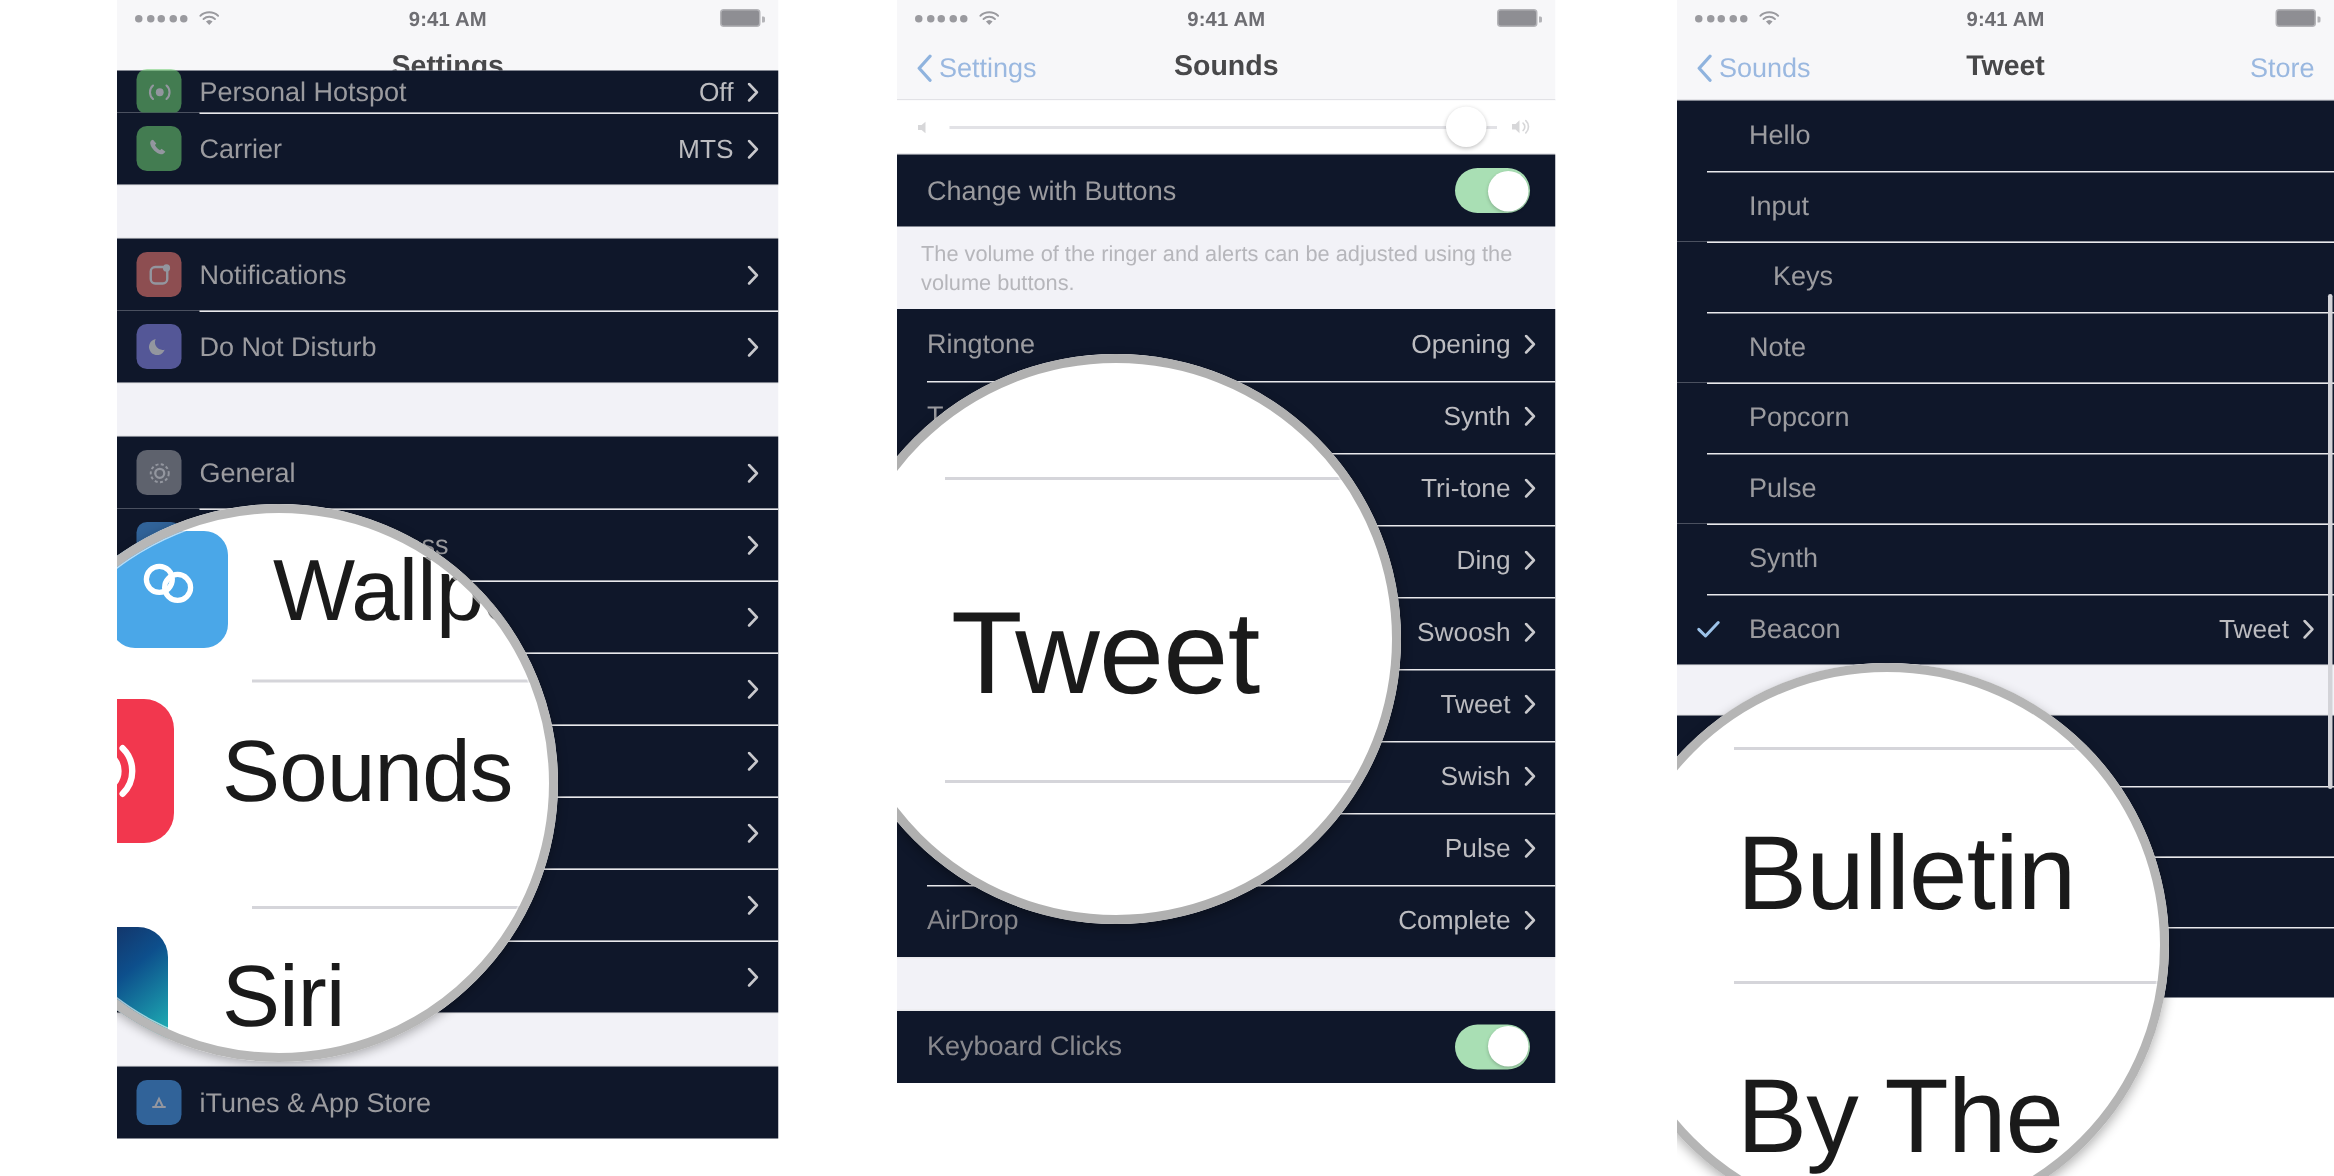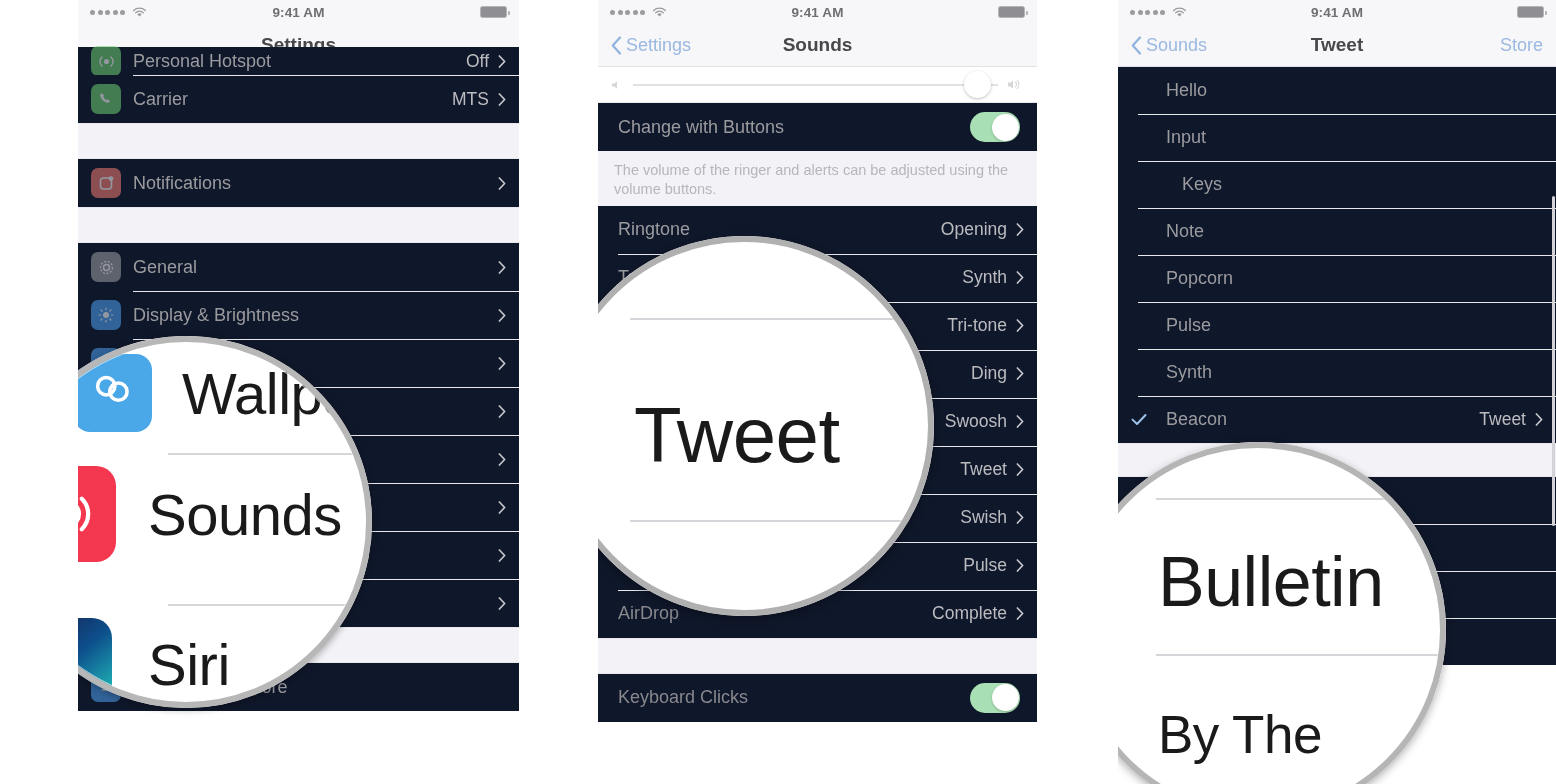--- a/index.html
+++ b/index.html
@@ -316,20 +316,33 @@
         </div>
         <div class="row-label">Notifications</div>
         <div class="row-right">
           <svg class="chev" width="8" height="13" viewBox="0 0 8 13">
               <path d="M1.4 1 6.6 6.5 1.4 12" stroke="#c8c8cc" stroke-width="1.7" fill="none" stroke-linecap="round" stroke-linejoin="round"></path>
             </svg>
         </div>
       </div>
 
 
+      <div class="row with-icon">
+        <div class="ico" style="background:#8e8df0">
+          <svg width="16" height="16" viewBox="0 0 16 16">
+              <path d="M11.8 10.2A5.2 5.2 0 0 1 5.8 3a5.4 5.4 0 1 0 6 7.2z" fill="#fff"></path>
+            </svg>
+        </div>
+        <div class="row-label">Do Not Disturb</div>
+        <div class="row-right">
+          <svg class="chev" width="8" height="13" viewBox="0 0 8 13">
+              <path d="M1.4 1 6.6 6.5 1.4 12" stroke="#c8c8cc" stroke-width="1.7" fill="none" stroke-linecap="round" stroke-linejoin="round"></path>
+            </svg>
+        </div>
+      </div>
 
       <div class="group-gap"></div>
 
       <div class="row with-icon">
         <div class="ico" style="background:#a0a0a5">
           <svg width="17" height="17" viewBox="0 0 17 17">
               <circle cx="8.5" cy="8.5" r="3" stroke="#fff" stroke-width="1.5" fill="none"></circle>
               <circle cx="8.5" cy="8.5" r="6" stroke="#fff" stroke-width="1.3" fill="none" stroke-dasharray="2 1.6"></circle>
             </svg>
         </div>
@@ -745,19 +758,19 @@
       </div>
     </div>
 
     <div class="scrollbar" style="top:196px;height:330px"></div>
 
     <div class="loupe" style="left:-48px;top:442px;width:376px;height:376px">
       <div class="loupe-inner">
         <div class="lp-line" style="left:86px;right:-6px;top:56px"></div>
         <div class="lp-text" style="position:absolute;left:88px;top:100px;font-size:70px">Bulletin</div>
         <div class="lp-line" style="left:86px;right:-6px;top:212px"></div>
-        <div class="lp-text" style="position:absolute;left:88px;top:262px;font-size:53px">By The</div>
+        <div class="lp-text" style="position:absolute;left:88px;top:262px;font-size:70px">By The</div>
       </div>
     </div>
     <div class="loupe-ring" style="left:-48px;top:442px;width:376px;height:376px;border:6px solid #b5b5b5;box-shadow:0 3px 8px rgba(0,0,0,.3), inset 0 0 0 1px rgba(255,255,255,.55)"></div>
   </div>
 
 </div>
 
 </body></html>

